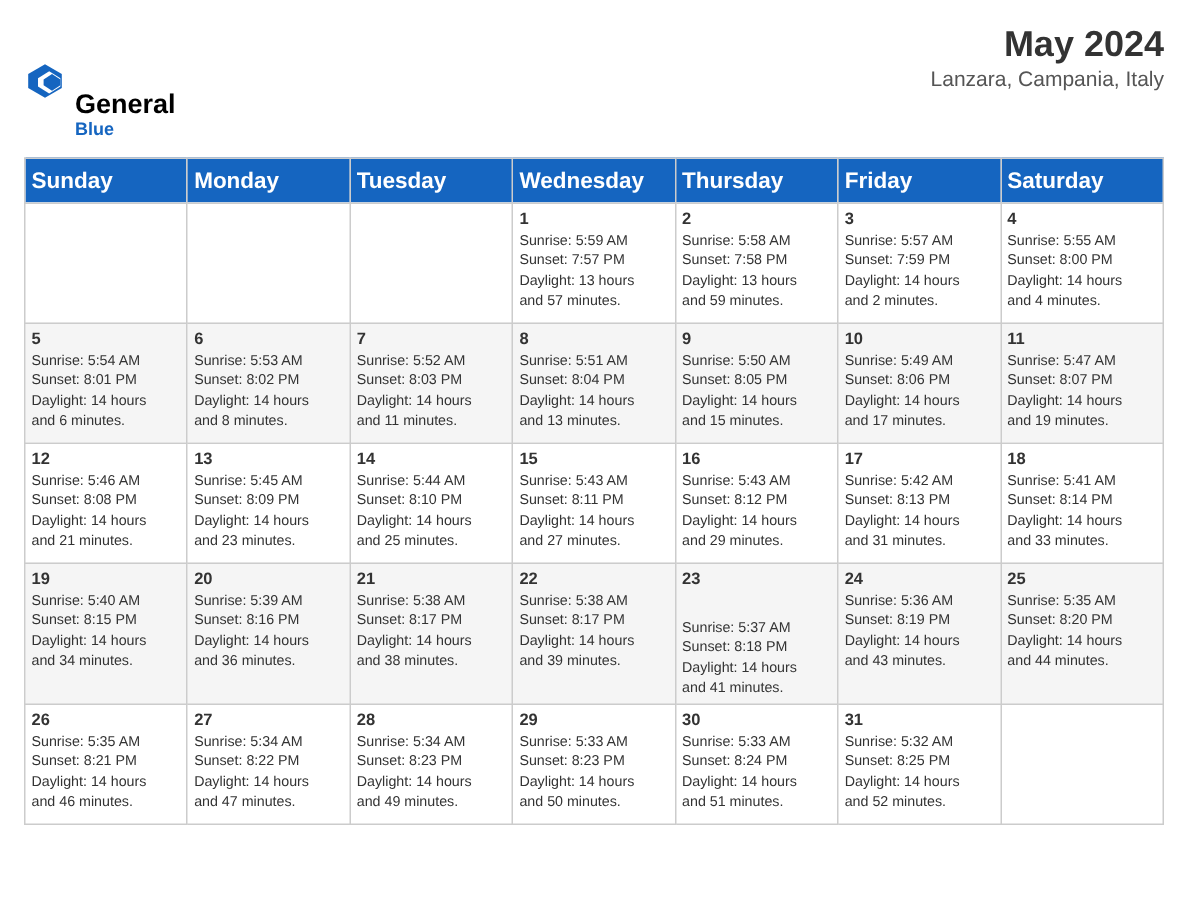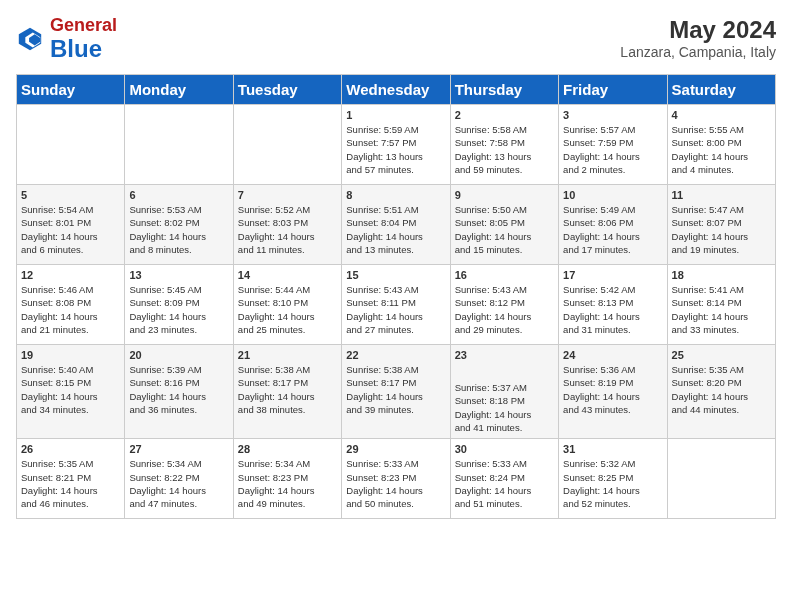--- a/index.html
+++ b/index.html
@@ -22,24 +22,25 @@
       gap: 6px;
     }
     .logo-text {
       display: flex;
       flex-direction: column;
       line-height: 1.1;
     }
     .logo-general {
       font-size: 18px;
       font-weight: bold;
-      color: #b91c1c;
+      color: #000000;
+      margin-top: 44px;
     }
     .logo-blue {
-      font-size: 24px;
+      font-size: 12px;
       font-weight: bold;
       color: #1565c0;
     }
     .logo-icon {
       width: 28px;
       height: 28px;
     }
     .title-block {
       text-align: right;
     }

